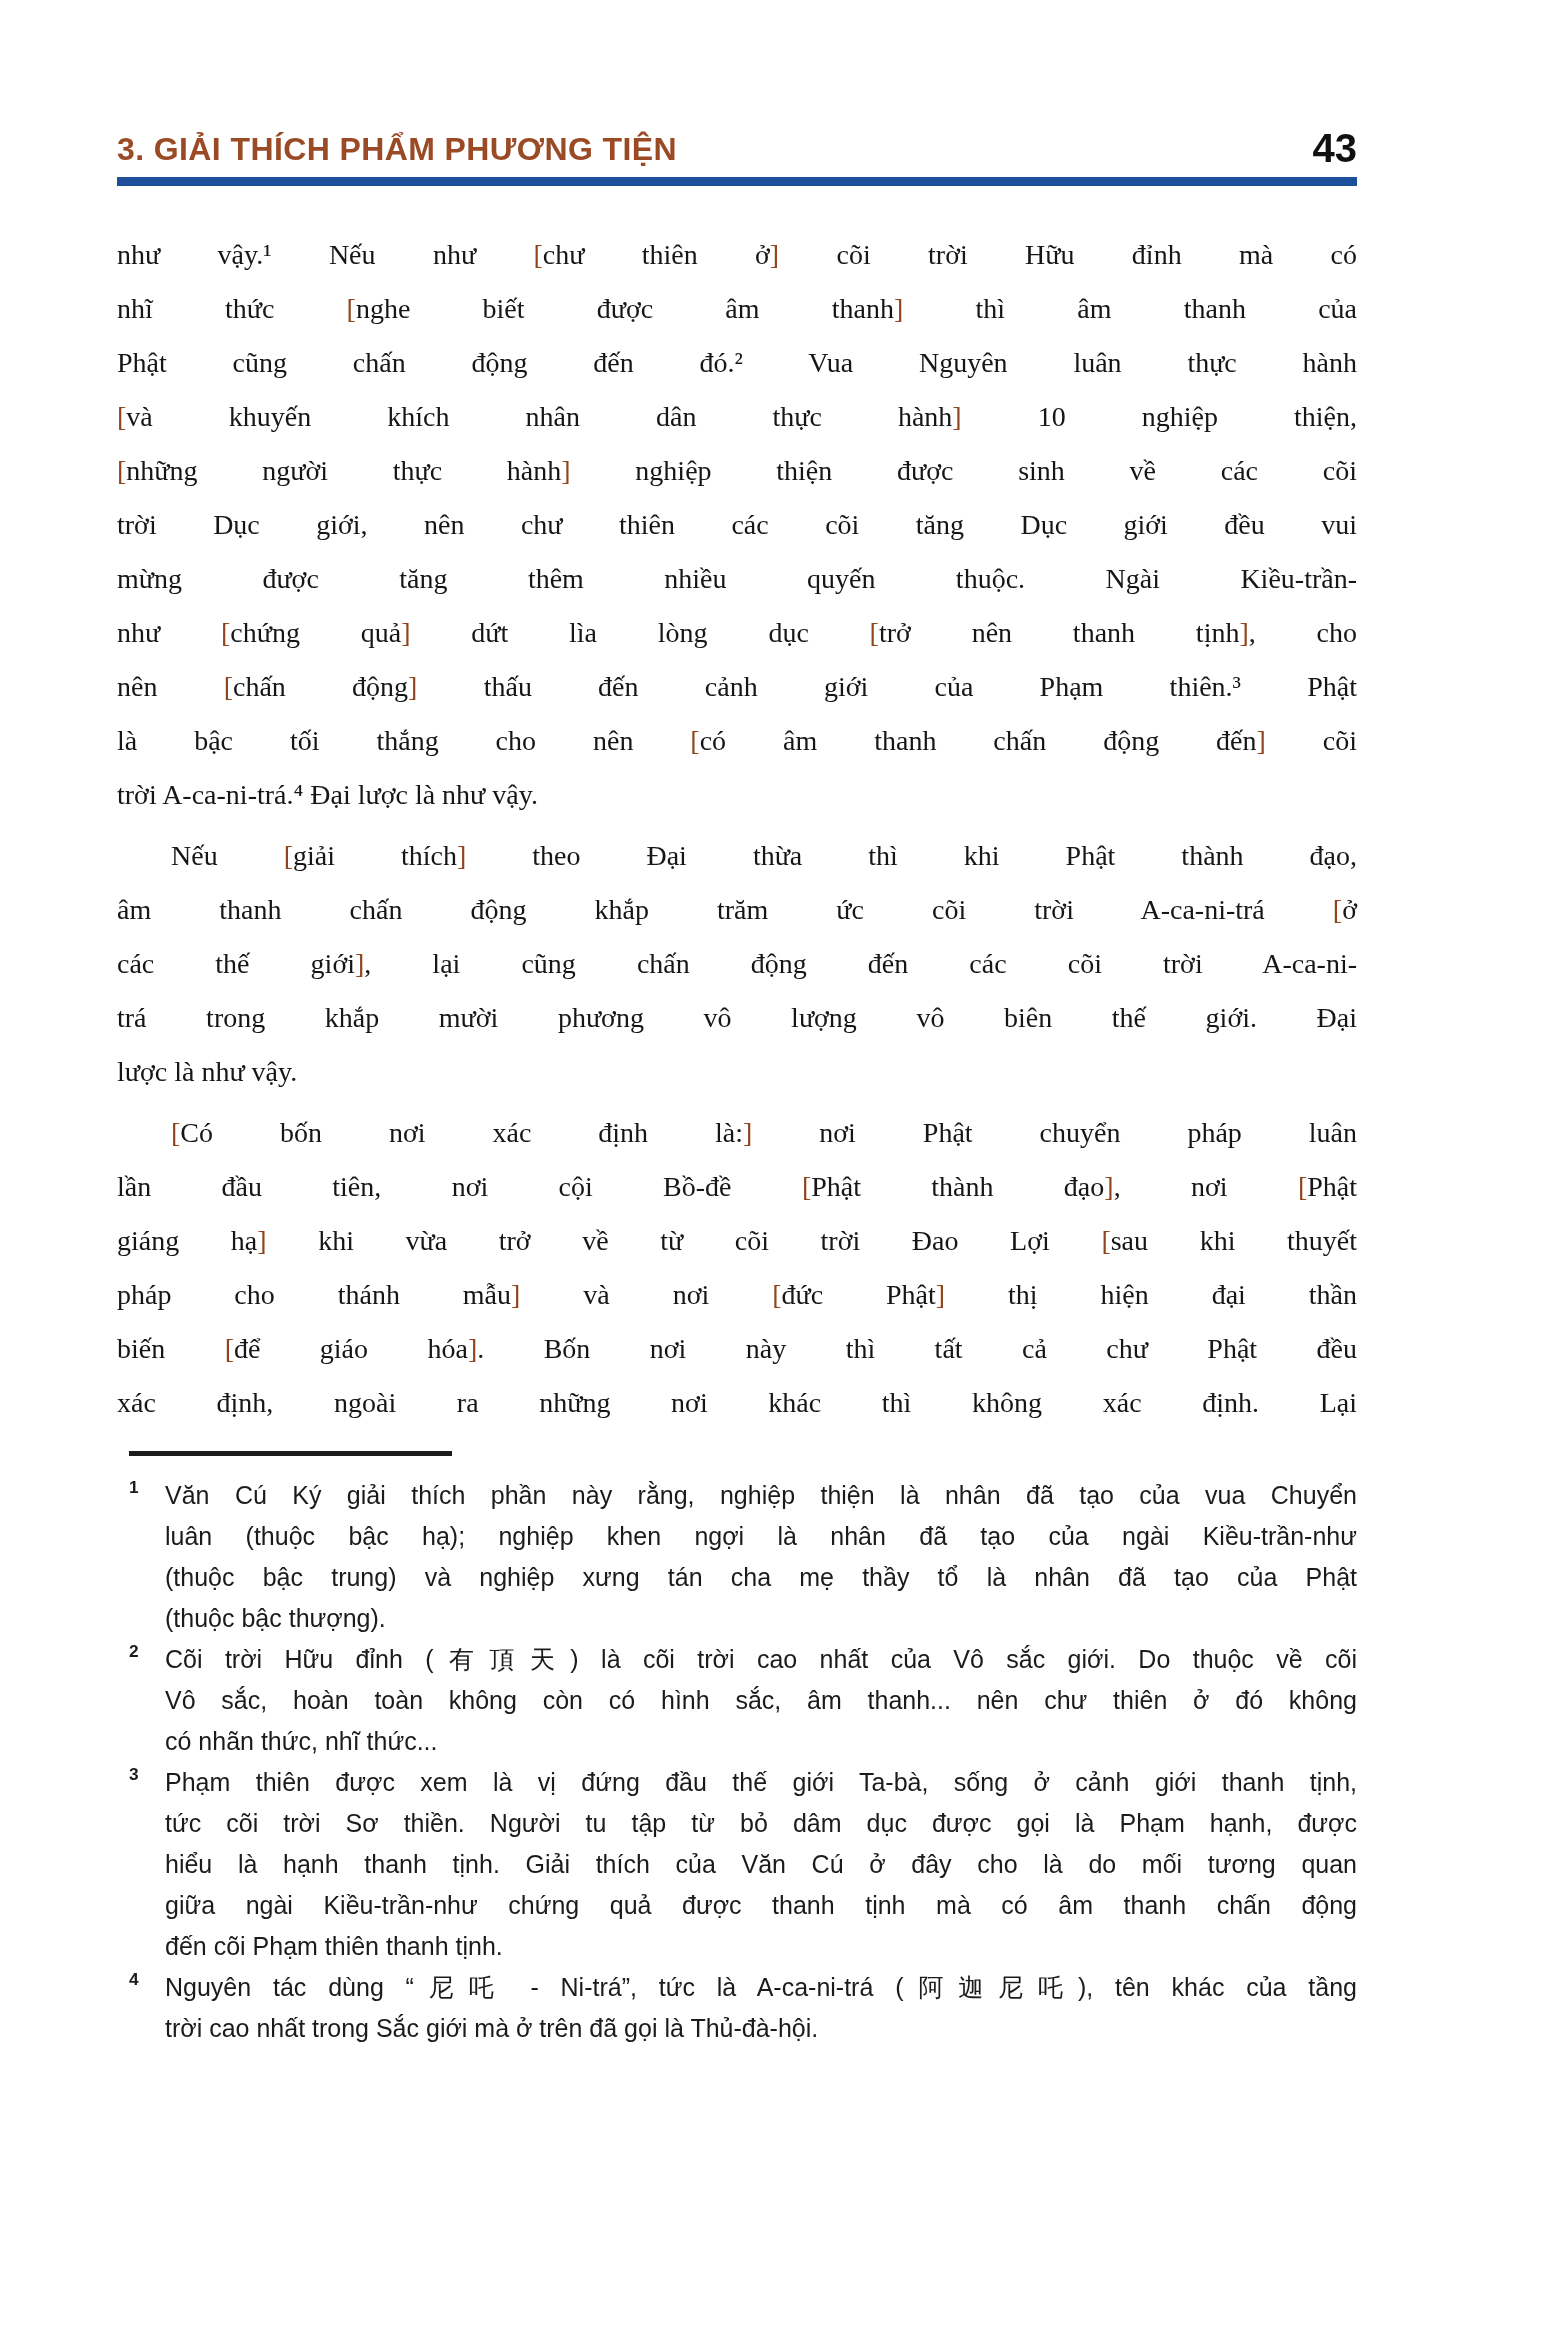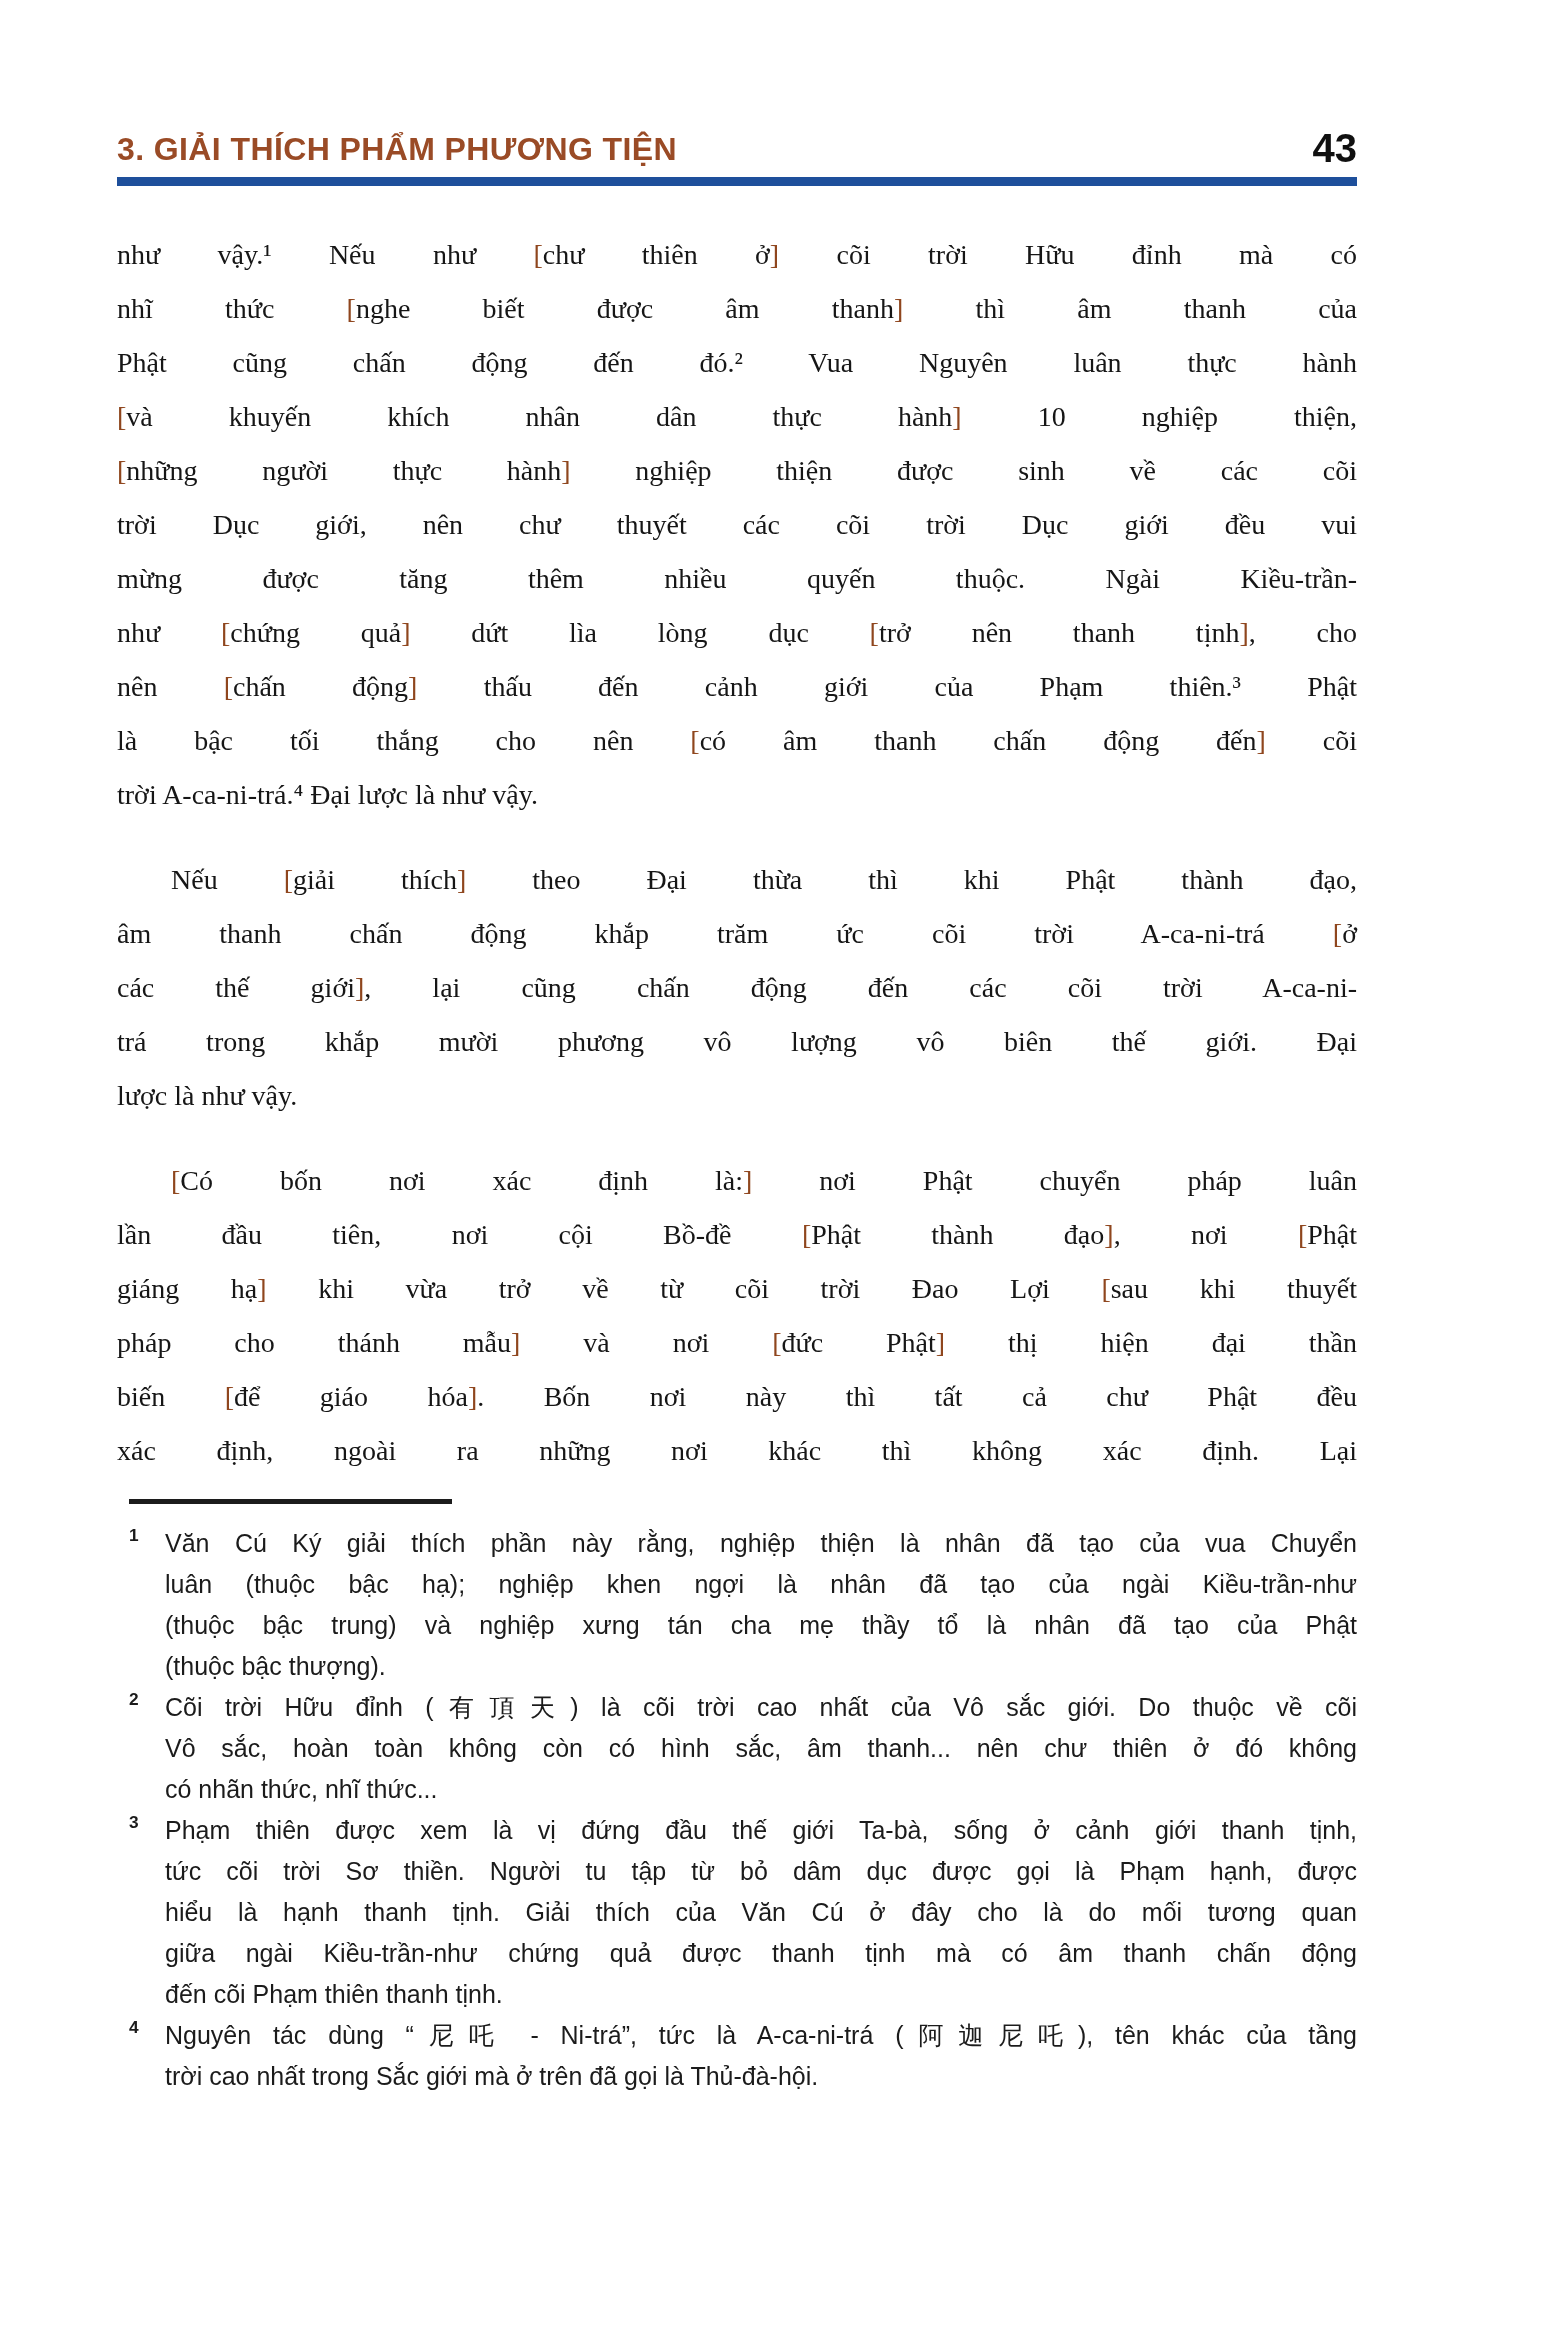--- a/index.html
+++ b/index.html
@@ -26,21 +26,21 @@
     font-weight:bold;font-size:40px;line-height:40px;color:#101010;
   }
   .header-rule{
     margin-top:8.7px;height:9.5px;background:var(--rule-blue,#1E4F9B);
   }
   .body-text{
     margin-top:42px;
     font-size:28px;
   }
   .paragraph{margin:0;}
-  .paragraph + .paragraph{margin-top:31px;}
+  .paragraph + .paragraph{margin-top:7px;}
   .line{
     line-height:54px;
     text-align:justify;
     text-align-last:justify;
     text-justify:inter-word;
     white-space:normal;
   }
   .line.flush{text-align-last:left;}
   .line.indent{text-indent:54px;}
   .bk{color:var(--bracket-brown,#8F461E);}
@@ -77,21 +77,21 @@
   </div>
   <div class="header-rule"></div>
 
   <div class="body-text" id="body-text">
       <div class="paragraph">
         <div class="line">như vậy.¹ Nếu như <span class="bk">[</span>chư thiên ở<span class="bk">]</span> cõi trời Hữu đỉnh mà có</div>
         <div class="line">nhĩ thức <span class="bk">[</span>nghe biết được âm thanh<span class="bk">]</span> thì âm thanh của</div>
         <div class="line">Phật cũng chấn động đến đó.² Vua Nguyên luân thực hành</div>
         <div class="line"><span class="bk">[</span>và khuyến khích nhân dân thực hành<span class="bk">]</span> 10 nghiệp thiện,</div>
         <div class="line"><span class="bk">[</span>những người thực hành<span class="bk">]</span> nghiệp thiện được sinh về các cõi</div>
-        <div class="line">trời Dục giới, nên chư thuyết các cõi trời Dục giới đều vui</div>
+        <div class="line">trời Dục giới, nên chư thiên các cõi tăng Dục giới đều vui</div>
         <div class="line">mừng được tăng thêm nhiều quyến thuộc. Ngài Kiều-trần-</div>
         <div class="line">như <span class="bk">[</span>chứng quả<span class="bk">]</span> dứt lìa lòng dục <span class="bk">[</span>trở nên thanh tịnh<span class="bk">]</span>, cho</div>
         <div class="line">nên <span class="bk">[</span>chấn động<span class="bk">]</span> thấu đến cảnh giới của Phạm thiên.³ Phật</div>
         <div class="line">là bậc tối thắng cho nên <span class="bk">[</span>có âm thanh chấn động đến<span class="bk">]</span> cõi</div>
         <div class="line flush">trời A-ca-ni-trá.⁴ Đại lược là như vậy.</div>
       </div>
       <div class="paragraph">
         <div class="line indent">Nếu <span class="bk">[</span>giải thích<span class="bk">]</span> theo Đại thừa thì khi Phật thành đạo,</div>
         <div class="line">âm thanh chấn động khắp trăm ức cõi trời A-ca-ni-trá <span class="bk">[</span>ở</div>
         <div class="line">các thế giới<span class="bk">]</span>, lại cũng chấn động đến các cõi trời A-ca-ni-</div>

